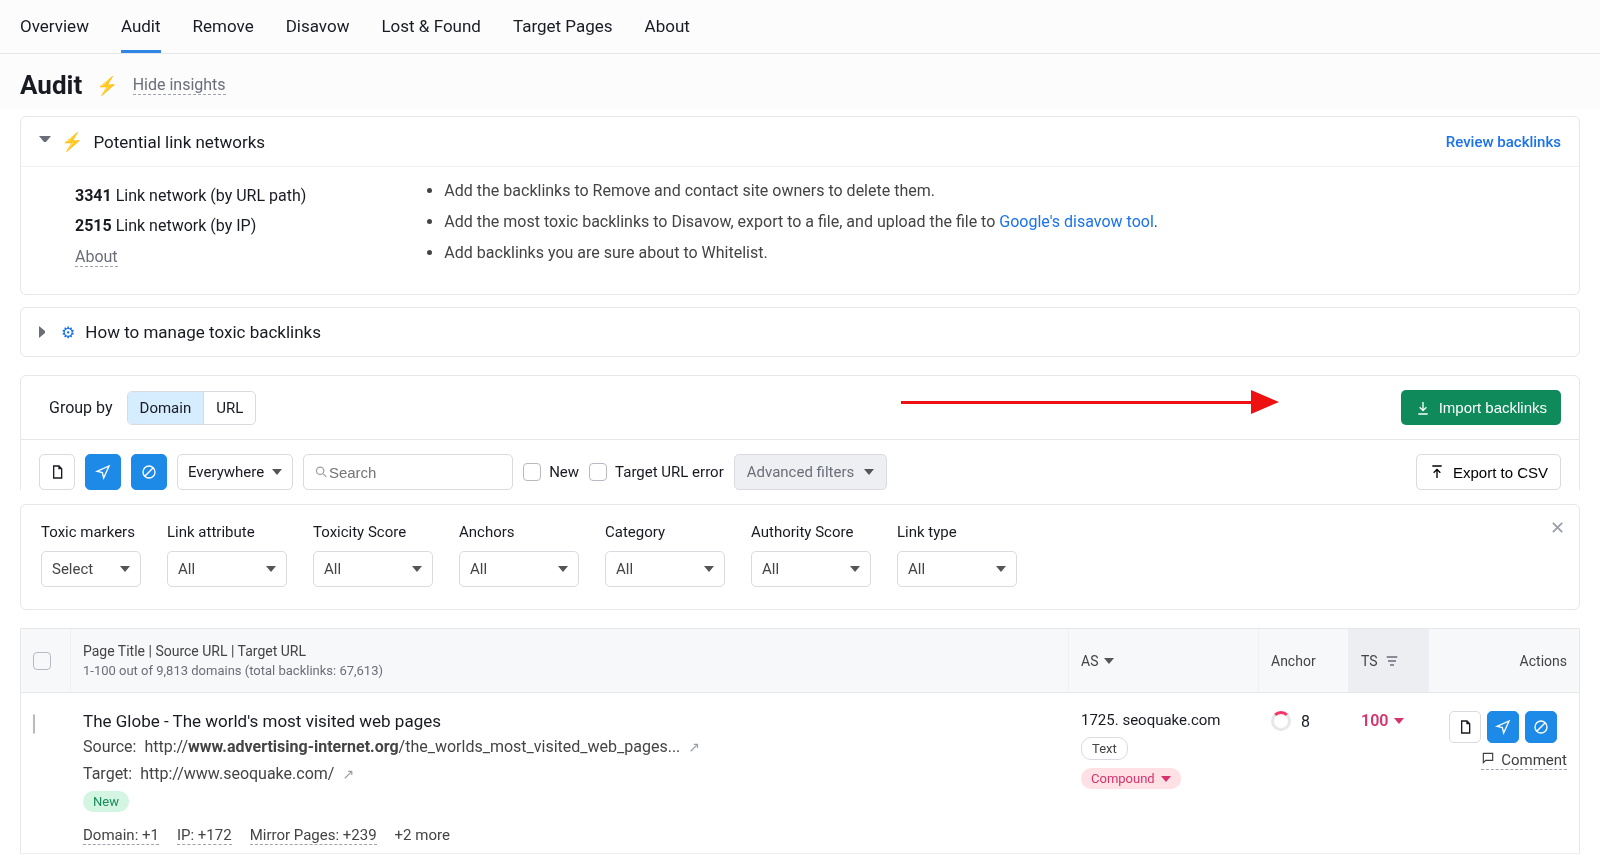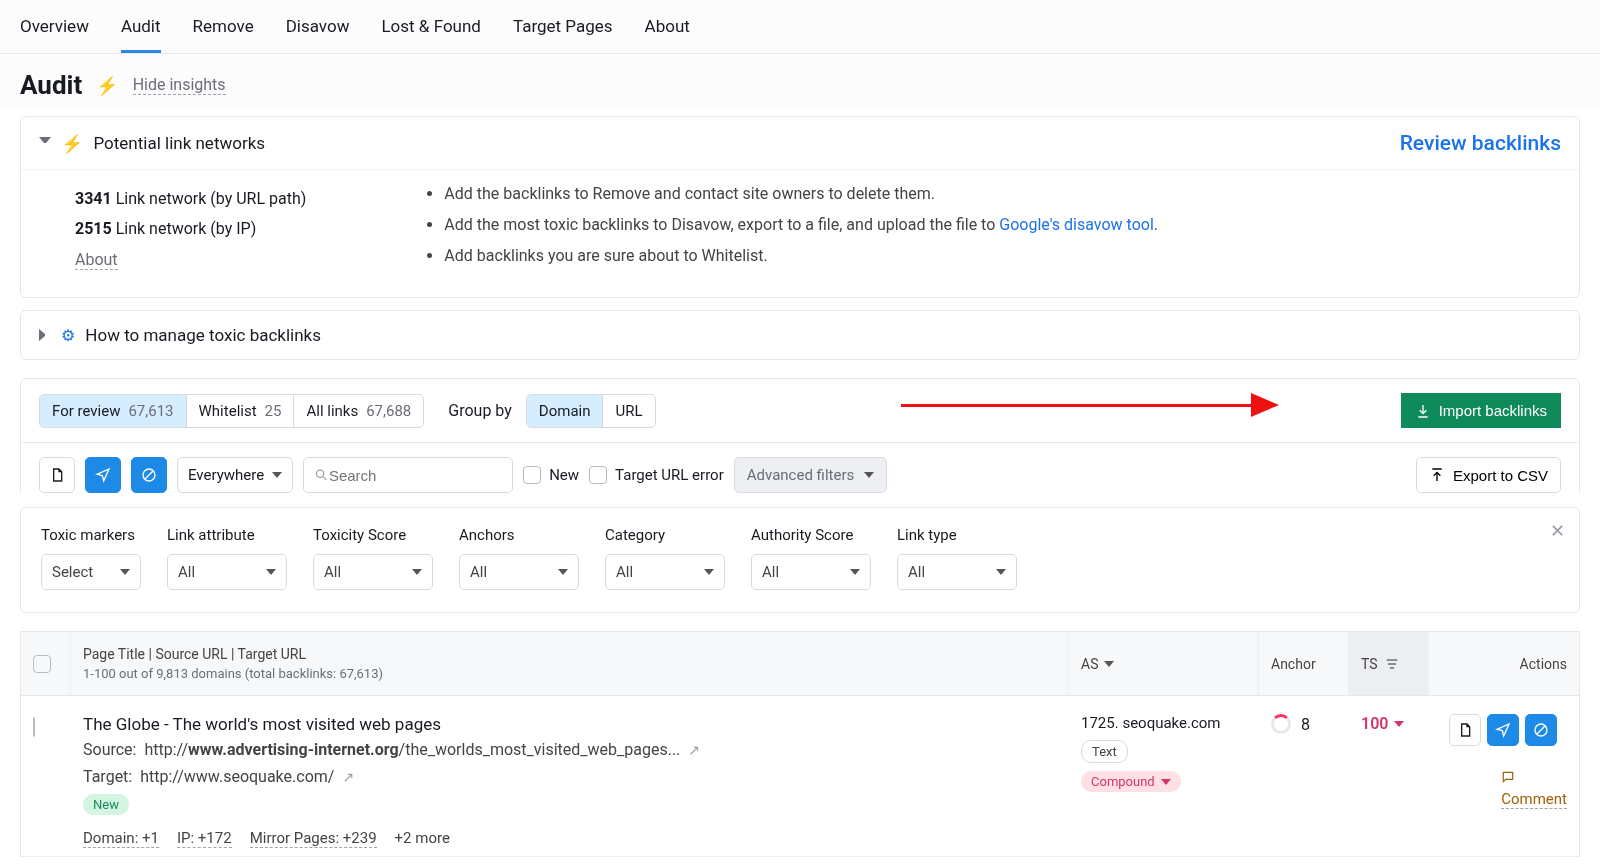--- a/index.html
+++ b/index.html
@@ -18,40 +18,40 @@
 .hide-insights { color:#6b6e78; border-bottom:1px dashed #a0a3ad; cursor:pointer; font-size:16px;}
 
 
 .panel { margin: 6px 20px 12px; border:1px solid #e5e7eb; border-radius:6px; background:#fff; }
 .panel-hd { display:flex; align-items:center; justify-content:space-between; padding: 14px 18px; }
 .panel-hd-left { display:flex; align-items:center; gap:10px; }
 .caret-down, .caret-right { width:12px; height:12px; display:inline-block;}
 .caret-down { border-left:5px solid transparent; border-right:5px solid transparent; border-top:6px solid #6b6e78;}
 .caret-right { border-top:5px solid transparent; border-bottom:5px solid transparent; border-left:6px solid #6b6e78;}
 .panel-title { font-size:17px; }
-.review-link { color:#1a73e8; font-size:21px; font-weight:500; }
+.review-link { color:#1a73e8; font-size:15px; font-weight:500; }
 .panel-body { display:flex; padding: 0 18px 20px 54px; gap: 120px; border-top:1px solid #f0f0f2;}
 .metrics { padding-top:14px; font-size:16px; line-height:1.9;}
 .metrics b { font-weight:700; }
 .about-lnk { color:#6b6e78; border-bottom:1px dashed #a0a3ad; cursor:pointer; }
 .howto { padding-top:14px; color:#444; }
 .howto-h { color:#6b6e78; font-size:16px; font-weight:600; margin-bottom:8px;}
 .howto ul { list-style:disc; padding-left:18px; font-size:16px; color:#444; }
 .howto li { margin-bottom:12px; }
 .gear { color:#1a73e8; font-size:16px; }
 
 
 .filterbar { margin: 18px 20px 0; border:1px solid #e5e7eb; border-top-left-radius:6px; border-top-right-radius:6px; padding:14px 18px; display:flex; align-items:center; gap:14px; position:relative; background:#fff;}
 .seg { display:flex; border:1px solid #d9dbe1; border-radius:5px; overflow:hidden; }
 .seg-cell { padding:7px 12px; font-size:15px; cursor:pointer; display:flex; gap:8px; align-items:center; border-right:1px solid #d9dbe1;}
 .seg-cell:last-child { border-right:none; }
 .seg-cell.active { background:#d6ecff; }
 .seg-num { color:#6b6e78; }
 .groupby-label { font-size:16px; margin-left:10px;}
-.import-btn { margin-left:auto; background:#0f8a5b; color:#fff; border:none; border-radius:0; padding:9px 14px; font-size:15px; font-weight:500; display:flex; align-items:center; gap:8px; cursor:pointer;}
+.import-btn { margin-left:auto; background:#0f8a5b; color:#fff; border:none; border-radius:5px; padding:9px 14px; font-size:15px; font-weight:500; display:flex; align-items:center; gap:8px; cursor:pointer;}
 .arrow-wrap{ position:absolute; left:880px; right:300px; top:18px; height:16px; pointer-events:none;}
 .arrow-line{ position:absolute; left:0; right:28px; top:7px; height:3px; background:#e11;}
 .arrow-head{ position:absolute; right:0; top:-4px; width:0; height:0; border-top:12px solid transparent; border-bottom:12px solid transparent; border-left:28px solid #e11;}
 
 
 .toolbar { margin:0 20px; border-left:1px solid #e5e7eb; border-right:1px solid #e5e7eb; padding:14px 18px 0; background:#fff; display:flex; align-items:center; gap:10px; flex-wrap:wrap;}
 .iconbtn { width:36px; height:36px; border:1px solid #d9dbe1; border-radius:5px; display:flex; align-items:center; justify-content:center; cursor:pointer; background:#fff;}
 .iconbtn.blue { background:#1e8ae7; border-color:#1e8ae7; color:#fff;}
 .select-like { height:36px; border:1px solid #d9dbe1; border-radius:5px; padding:0 10px; display:flex; align-items:center; gap:8px; cursor:pointer; font-size:15px;}
 .search-box { height:36px; border:1px solid #d9dbe1; border-radius:5px; display:flex; align-items:center; padding:0 10px; width:210px; color:#9aa0a8;}
@@ -91,21 +91,21 @@
 .new-pill { background:#d4f5e1; color:#1a8c5b; }
 .txt-pill { border:1px solid #d9dbe1; color:#444; }
 .compound-pill { background:#ffe0e5; color:#d6336c; display:inline-flex; align-items:center; gap:6px;}
 .metalinks { display:flex; gap:18px; margin-top:14px; }
 .metalinks span { color:#444; border-bottom:1px dashed #a0a3ad; cursor:pointer; font-size:15px;}
 .donut{ width:20px;height:20px;border:3px solid #e5e7eb;border-top-color:#f36;border-radius:50%; display:inline-block; vertical-align:middle;}
 .as-val{ display:flex; gap:10px; align-items:center; font-size:16px;}
 .ts-val{ color:#d6336c; font-weight:600; font-size:16px; display:flex; gap:6px; align-items:center;}
 .actions{ display:flex; gap:6px; justify-content:flex-end; padding-right:10px;}
 .iconbtn.sm{ width:32px;height:32px;}
-.comment-lnk{ color:#a16207; border-bottom:1px dashed #a0a3ad; font-size:15px; display:inline-flex; gap:6px; margin-top:24px; cursor:pointer;flex-direction:column;}
+.comment-lnk{ color:#404040; border-bottom:1px dashed #a0a3ad; font-size:15px; display:inline-flex; gap:6px; margin-top:8px; cursor:pointer;}
 
 
 .svgic{ width:16px; height:16px; stroke:currentColor; fill:none; stroke-width:2;}
 </style>
 </head>
 <body>
 
 <div class="nav">
   <div class="nav-item">Overview</div>
   <div class="nav-item active">Audit</div>
@@ -151,34 +151,20 @@
   <div class="panel-hd">
     <div class="panel-hd-left">
       <span class="caret-right"></span>
       <span class="gear">⚙</span>
       <span class="panel-title">How to manage toxic backlinks</span>
     </div>
   </div>
 </div>
 
 <div class="filterbar">
-  <div class="seg">
-    <div class="seg-cell active">
-        <span>For review</span>
-        <span class="seg-num">67,613</span>
-      </div>
-    <div class="seg-cell">
-        <span>Whitelist</span>
-        <span class="seg-num">25</span>
-      </div>
-    <div class="seg-cell">
-        <span>All links</span>
-        <span class="seg-num">67,688</span>
-      </div>
-  </div>
   <span class="groupby-label">Group by</span>
   <div class="seg">
     <div class="seg-cell active">Domain</div>
     <div class="seg-cell">URL</div>
   </div>
   <button class="import-btn">
     <svg class="svgic" viewBox="0 0 24 24">
         <path d="M12 3v12M7 11l5 5 5-5M5 21h14"></path>
       </svg>
     <span>Import backlinks</span>

